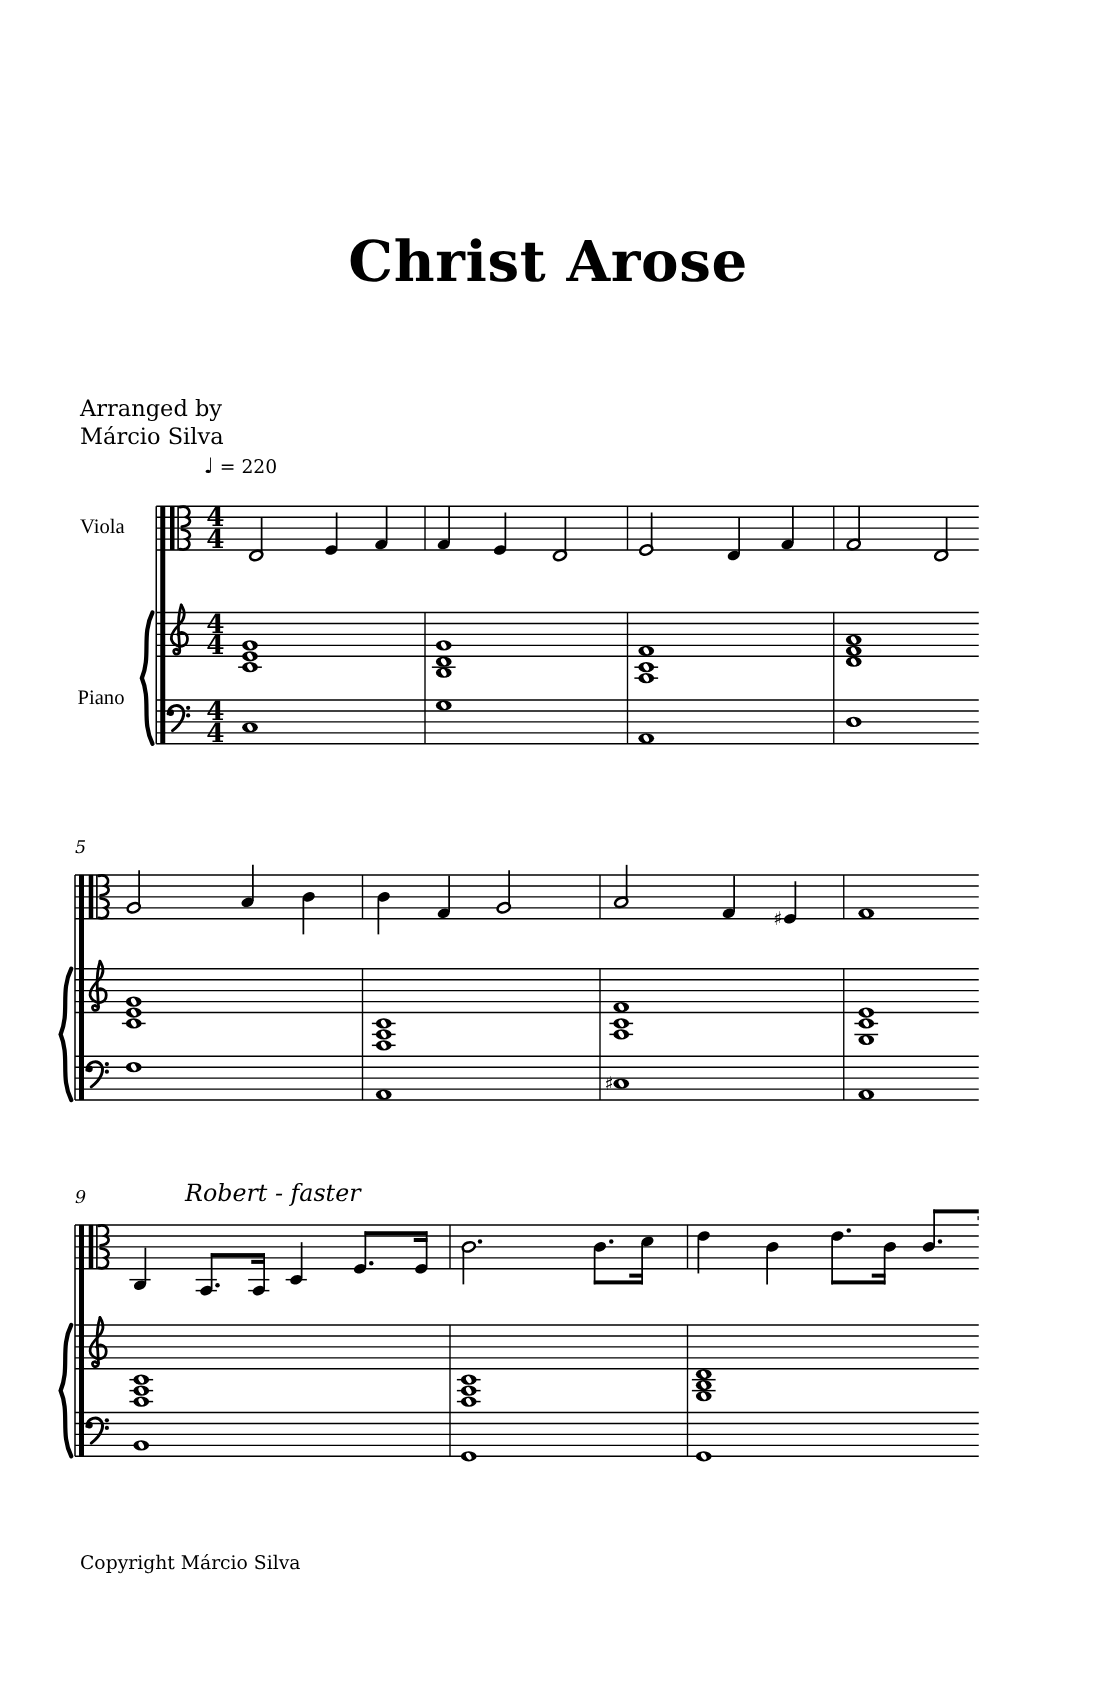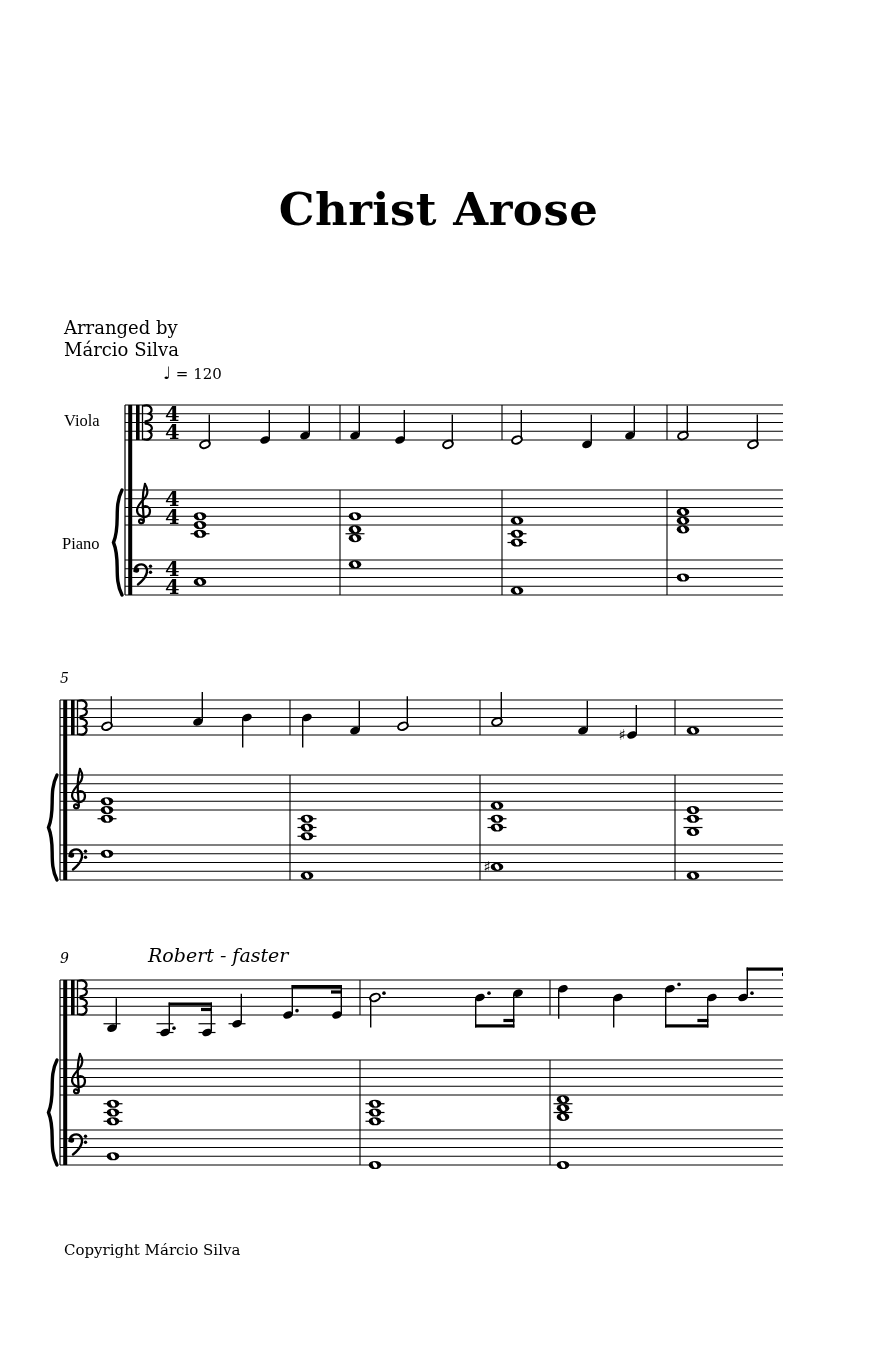--- a/index.html
+++ b/index.html
@@ -23,24 +23,24 @@
 
 <div class="page">
   <div class="title">Christ Arose</div>
 
   <div class="credit-left">
     <div>Arranged by</div>
     <div>Márcio Silva</div>
   </div>
 
 
-  <div class="tempo"><span class="glyph">♩</span><span> = 120</span></div>
+  <div class="tempo"><span class="glyph">♩</span><span> = 220</span></div>
 
   <div class="inst-label" style="left:64px;top:411px;">Viola</div>
-  <div class="inst-label" style="left:62px;top:534px;">Piano</div>
+  <div class="inst-label" style="left:62px;top:548px;">Piano</div>
 
   <div class="mnum" style="left:60px;top:670px;">5</div>
   <div class="mnum" style="left:60px;top:950px;">9</div>
 
   <div class="section-mark">Robert - faster</div>
 
   <svg class="score" id="score-svg" width="877" height="1365" viewBox="0 0 877 1365">
       <line x1="125" y1="405" x2="812" y2="405" stroke="#000" stroke-width="1.1"></line>
       <line x1="125" y1="413.75" x2="812" y2="413.75" stroke="#000" stroke-width="1.1"></line>
       <line x1="125" y1="422.5" x2="812" y2="422.5" stroke="#000" stroke-width="1.1"></line>

